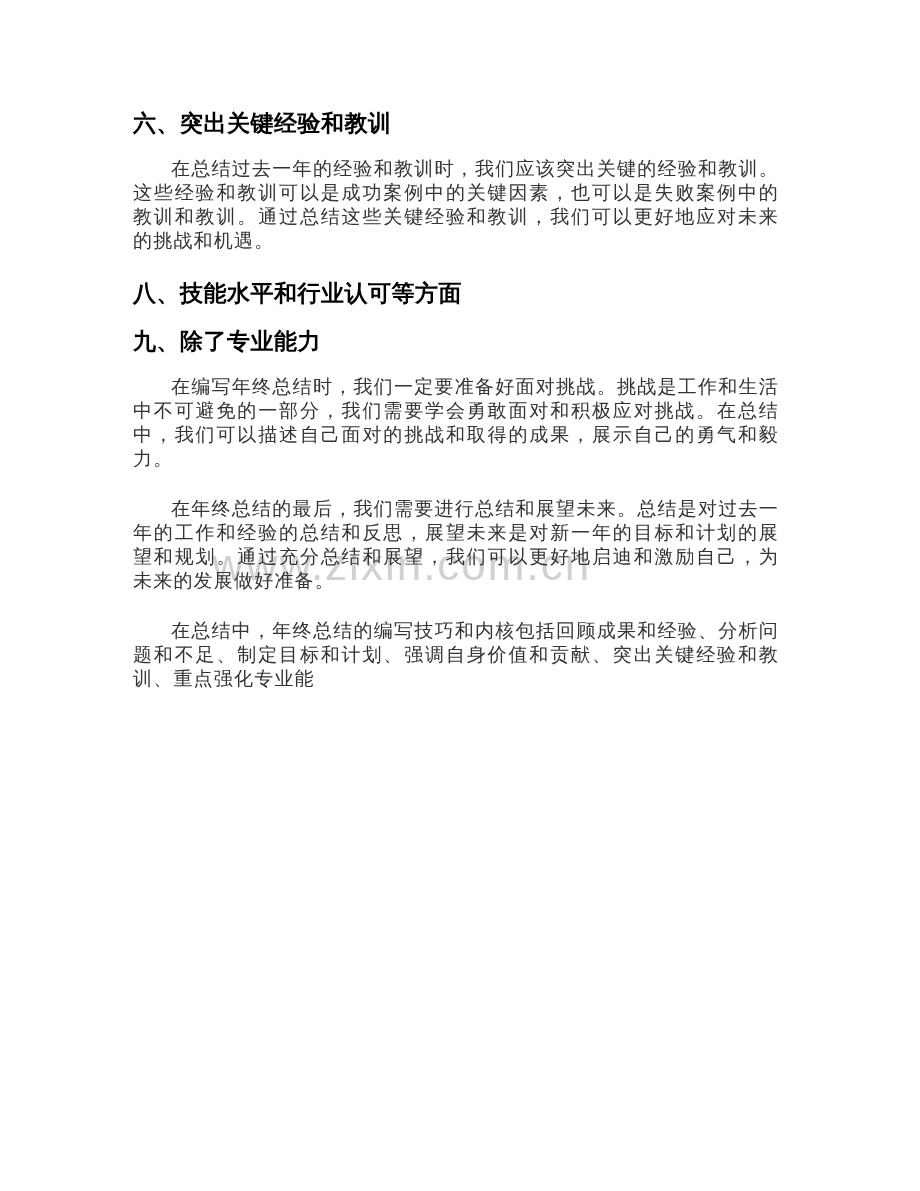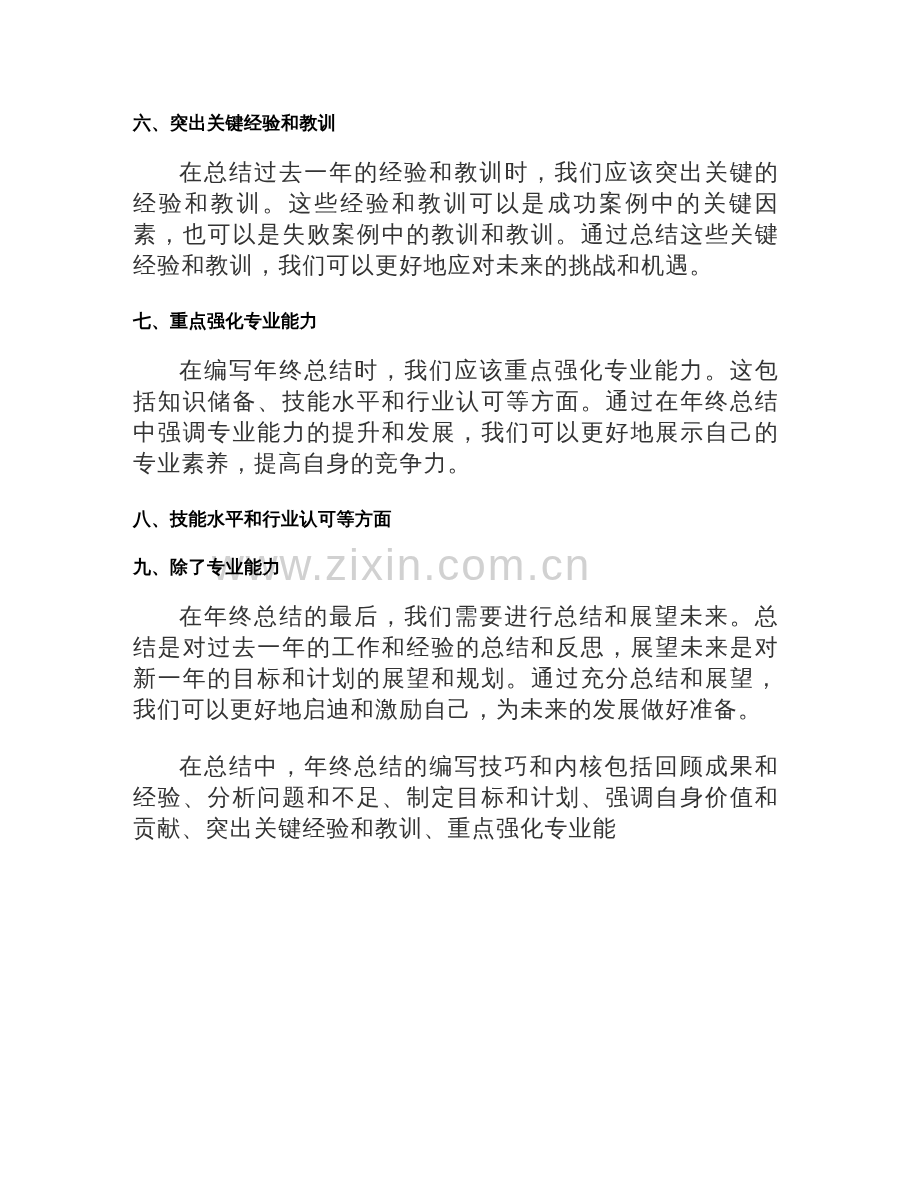--- a/index.html
+++ b/index.html
@@ -18,29 +18,29 @@
     font-family: "Liberation Serif", "DejaVu Serif", serif;
   }
   .content {
     position: relative;
     z-index: 1;
   }
   .section-heading {
     margin: 0 0 20px 0;
     font-family: "Liberation Sans", "DejaVu Sans", sans-serif;
     font-weight: bold;
-    font-size: 18px;
+    font-size: 23px;
     line-height: 28px;
     color: #000000;
     letter-spacing: 0.5px;
   }
   .body-para {
     margin: 0 7px 26px 0;
-    font-size: 23px;
-    line-height: 31px;
+    font-size: 19px;
+    line-height: 24px;
     letter-spacing: 1.2px;
     color: #333333;
     text-align: justify;
     text-indent: 2em;
   }
   .closing-para {
     margin-bottom: 0;
   }
   .watermark {
     position: absolute;
@@ -63,31 +63,28 @@
 
   <div class="watermark">www.zixin.com.cn</div>
 
   <div class="content">
 
     <section>
       <h2 class="section-heading">六、突出关键经验和教训</h2>
       <p class="body-para">在总结过去一年的经验和教训时，我们应该突出关键的经验和教训。这些经验和教训可以是成功案例中的关键因素，也可以是失败案例中的教训和教训。通过总结这些关键经验和教训，我们可以更好地应对未来的挑战和机遇。</p>
     </section>
 
-    <section>
-      <h2 class="section-heading">七、重点强化专业能力</h2>
-      <p class="body-para">在编写年终总结时，我们应该重点强化专业能力。这包括知识储备、技能水平和行业认可等方面。通过在年终总结中强调专业能力的提升和发展，我们可以更好地展示自己的专业素养，提高自身的竞争力。</p>
-    </section>
 
     <section>
       <h2 class="section-heading">八、技能水平和行业认可等方面</h2>
     </section>
 
     <section>
       <h2 class="section-heading">九、除了专业能力</h2>
+      <p class="body-para">在编写年终总结时，我们一定要准备好面对挑战。挑战是工作和生活中不可避免的一部分，我们需要学会勇敢面对和积极应对挑战。在总结中，我们可以描述自己面对的挑战和取得的成果，展示自己的勇气和毅力。</p>
     </section>
 
     <section>
       <p class="body-para">在年终总结的最后，我们需要进行总结和展望未来。总结是对过去一年的工作和经验的总结和反思，展望未来是对新一年的目标和计划的展望和规划。通过充分总结和展望，我们可以更好地启迪和激励自己，为未来的发展做好准备。</p>
     </section>
 
     <p class="body-para closing-para">在总结中，年终总结的编写技巧和内核包括回顾成果和经验、分析问题和不足、制定目标和计划、强调自身价值和贡献、突出关键经验和教训、重点强化专业能</p>
 
   </div>
 </div>

